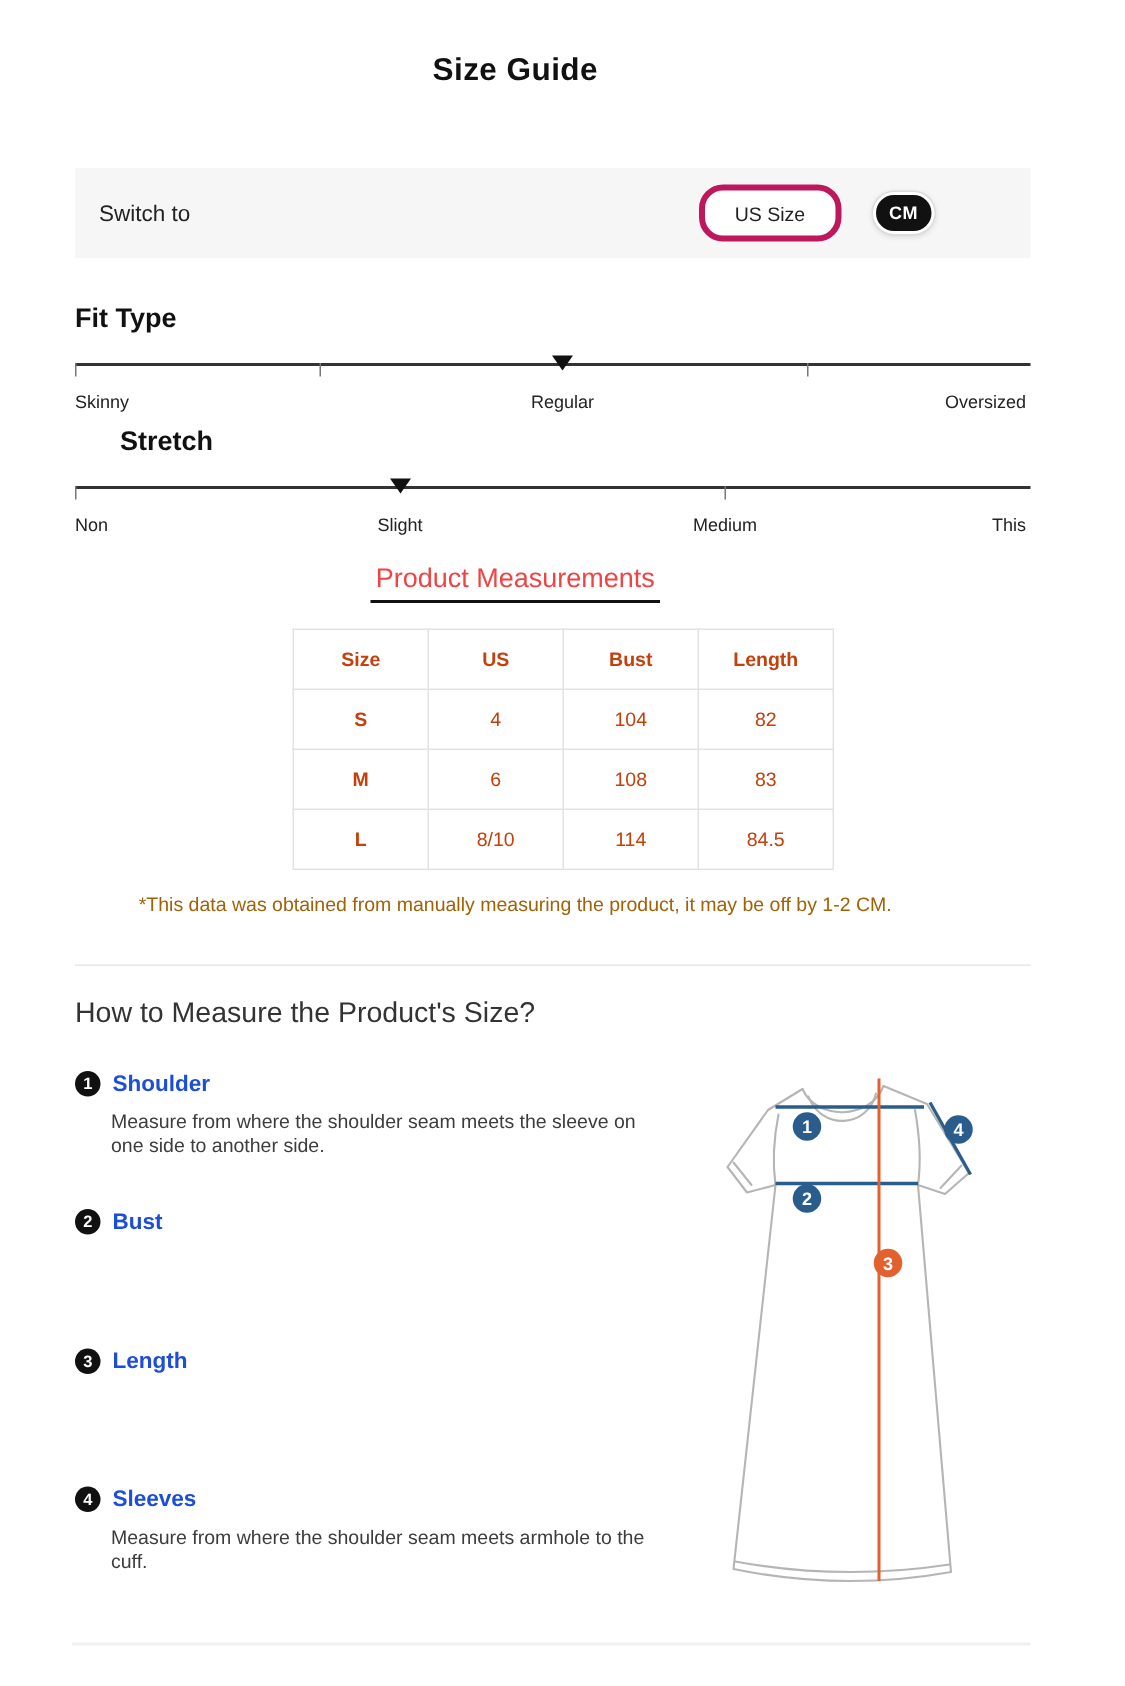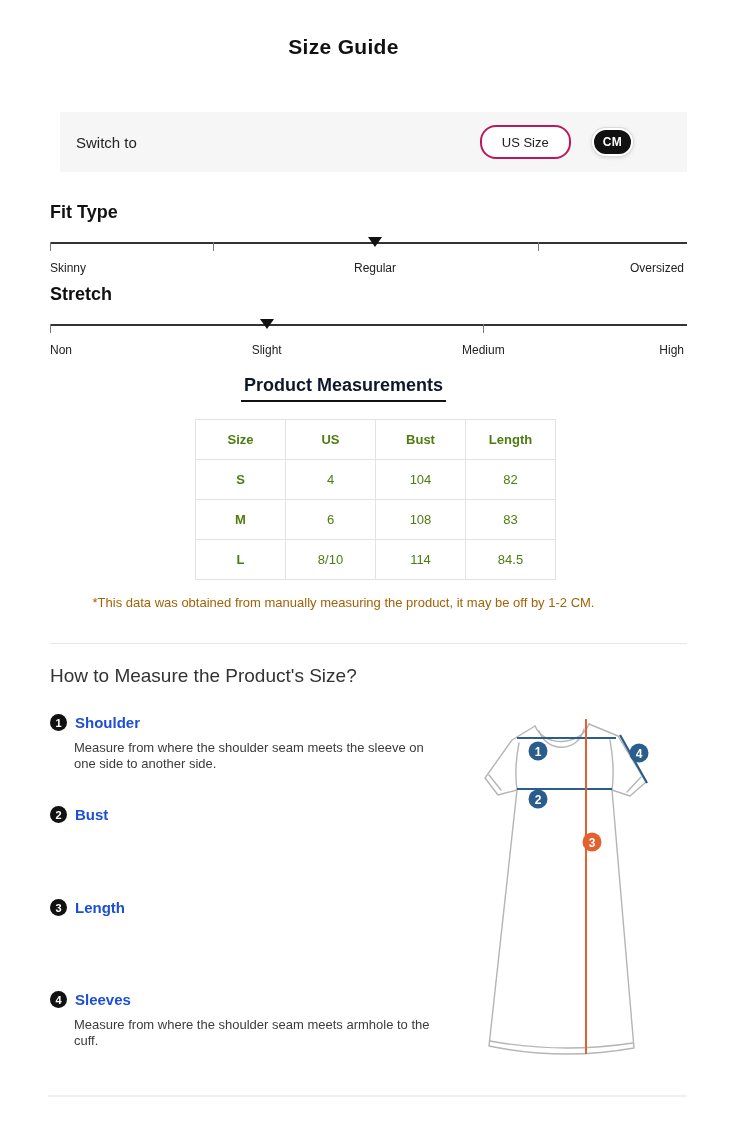--- a/index.html
+++ b/index.html
@@ -2,49 +2,49 @@
 <html><head>
 <meta charset="utf-8">
 <style>
   html,body{margin:0;padding:0;background:#fff;}
   .page{position:relative;width:687px;height:1124px;background:#fff;overflow:hidden;
         font-family:"Liberation Sans","DejaVu Sans",sans-serif;color:#222;}
 
   .title{position:absolute;top:35px;left:0;width:100%;text-align:center;
          font-size:21px;font-weight:bold;color:#111;letter-spacing:.3px;}
 
-  .switchbar{position:absolute;top:112px;left:60px;width:650px;height:60px;background:#f6f6f6;
+  .switchbar{position:absolute;top:112px;left:50px;width:650px;height:60px;background:#f6f6f6;
              display:flex;align-items:center;box-sizing:border-box;padding:0 77px 0 16px;}
   .switch-label{font-size:15px;color:#222;flex:1;}
-  .us-btn{background:#fff;border:2px solid #be185d;border-radius:16px;height:30px;padding:0 20px;
+  .us-btn{background:#fff;border:4px solid #be185d;border-radius:16px;height:30px;padding:0 20px;
           font-size:13px;color:#222;display:flex;align-items:center;margin-right:21px;cursor:pointer;}
   .cm-btn{background:#111;color:#fff;font-weight:bold;font-size:12px;border-radius:14px;height:24px;
           padding:0 9px;display:flex;align-items:center;border:2px solid #fff;cursor:pointer;
           box-shadow:0 0 0 1px #dcdcdc,0 1px 4px rgba(0,0,0,.18);letter-spacing:.3px;}
 
   .sec-h{position:absolute;left:50px;font-size:18px;font-weight:bold;color:#111;}
-  .fit-h{top:202px;} .stretch-h{top:284px;}
+  .fit-h{top:202px;} .stretch-h{top:284px;margin-left:30px;}
 
   .slider{position:absolute;left:50px;width:650px;height:22px;}
   .fit-slider{top:236px;} .stretch-slider{top:318px;}
   .track{position:absolute;left:0;top:6px;width:100%;height:2px;background:#333;}
   .tick{position:absolute;top:6px;width:1px;height:9px;background:#777;}
   .marker{position:absolute;top:1px;transform:translateX(-50%);width:0;height:0;
           border-left:7px solid transparent;border-right:7px solid transparent;border-top:10px solid #111;}
   .slider-labels{position:absolute;left:50px;width:650px;height:16px;font-size:12px;color:#222;}
   .fit-labels{top:261px;} .stretch-labels{top:343px;}
   .sl{position:absolute;white-space:nowrap;top:0;}
   .sl.start{left:0;} .sl.end{right:16px;margin-left:27px;} .sl.mid{transform:translateX(-50%);}
 
   .pm-wrap{position:absolute;top:375px;left:0;width:100%;text-align:center;}
-  .pm-h{display:inline-block;font-size:18px;font-weight:bold;color:#0f172a;
+  .pm-h{display:inline-block;font-size:18px;font-weight:normal;color:#ef4444;
         border-bottom:2px solid #111;padding:0 3px 4px;}
   table.meas{position:absolute;top:419px;left:195px;width:361px;border-collapse:collapse;}
   table.meas th,table.meas td{border:1px solid #e3e3e3;width:25%;height:39px;text-align:center;
-        font-size:13px;color:#4d7c0f;padding:0;}
+        font-size:13px;color:#c2410c;padding:0;}
   table.meas th{font-weight:bold;}
   table.meas td.szcol{font-weight:bold;}
   .disclaimer{position:absolute;top:595px;left:0;width:100%;text-align:center;font-size:13px;color:#a16207;}
 
   .divider1{position:absolute;top:643px;left:50px;width:650px;height:1px;background:#e7e7e7;}
   .divider2{position:absolute;top:1095px;left:48px;width:652px;height:2px;background:#f0f0f0;}
 
   .howto-h{position:absolute;top:665px;left:50px;font-size:19px;font-weight:normal;color:#333;}
   .item{position:absolute;left:50px;width:396px;}
   .item1{top:714px;} .item2{top:806px;} .item3{top:899px;} .item4{top:991px;}
@@ -89,21 +89,21 @@
     <div class="track"></div>
     <div class="tick" style="left:0;"></div>
     <div class="tick" style="left:66.67%;"></div>
     <div class="tick" style="left:calc(100% - 1px);"></div>
     <div class="marker" style="left:33.33%;"></div>
   </div>
   <div class="slider-labels stretch-labels">
     <span class="sl start">Non</span>
     <span class="sl mid" style="left:33.33%;">Slight</span>
     <span class="sl mid" style="left:66.67%;">Medium</span>
-    <span class="sl end">High</span>
+    <span class="sl end">This</span>
   </div>
 
   <div class="pm-wrap">
     <span class="pm-h">Product Measurements</span>
   </div>
 
   <table class="meas">
     <tbody>
         <tr>
       <th>Size</th>

